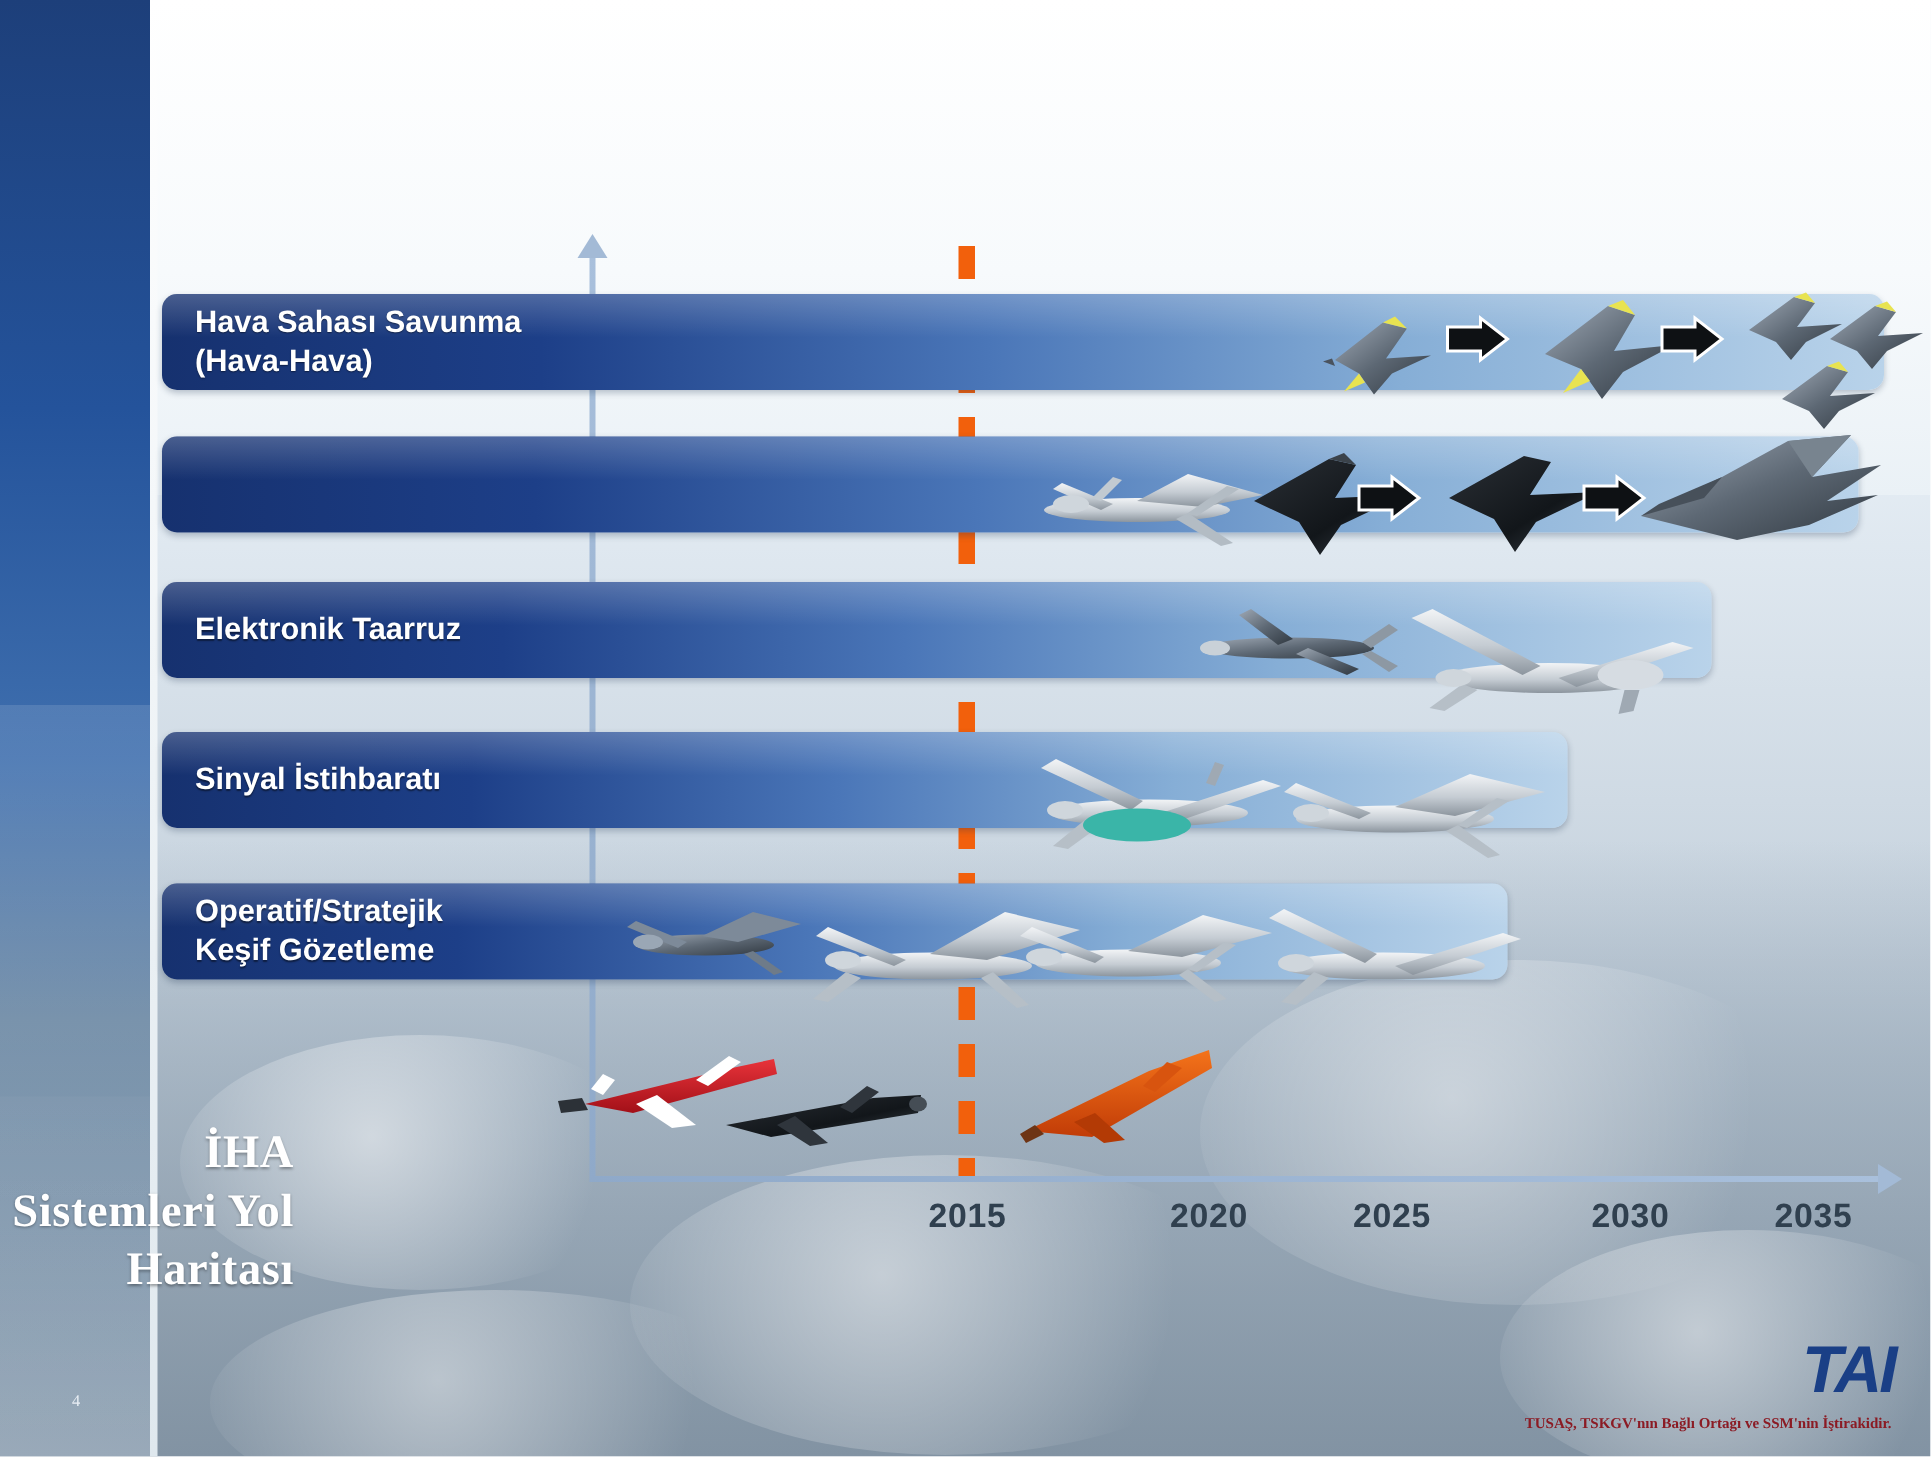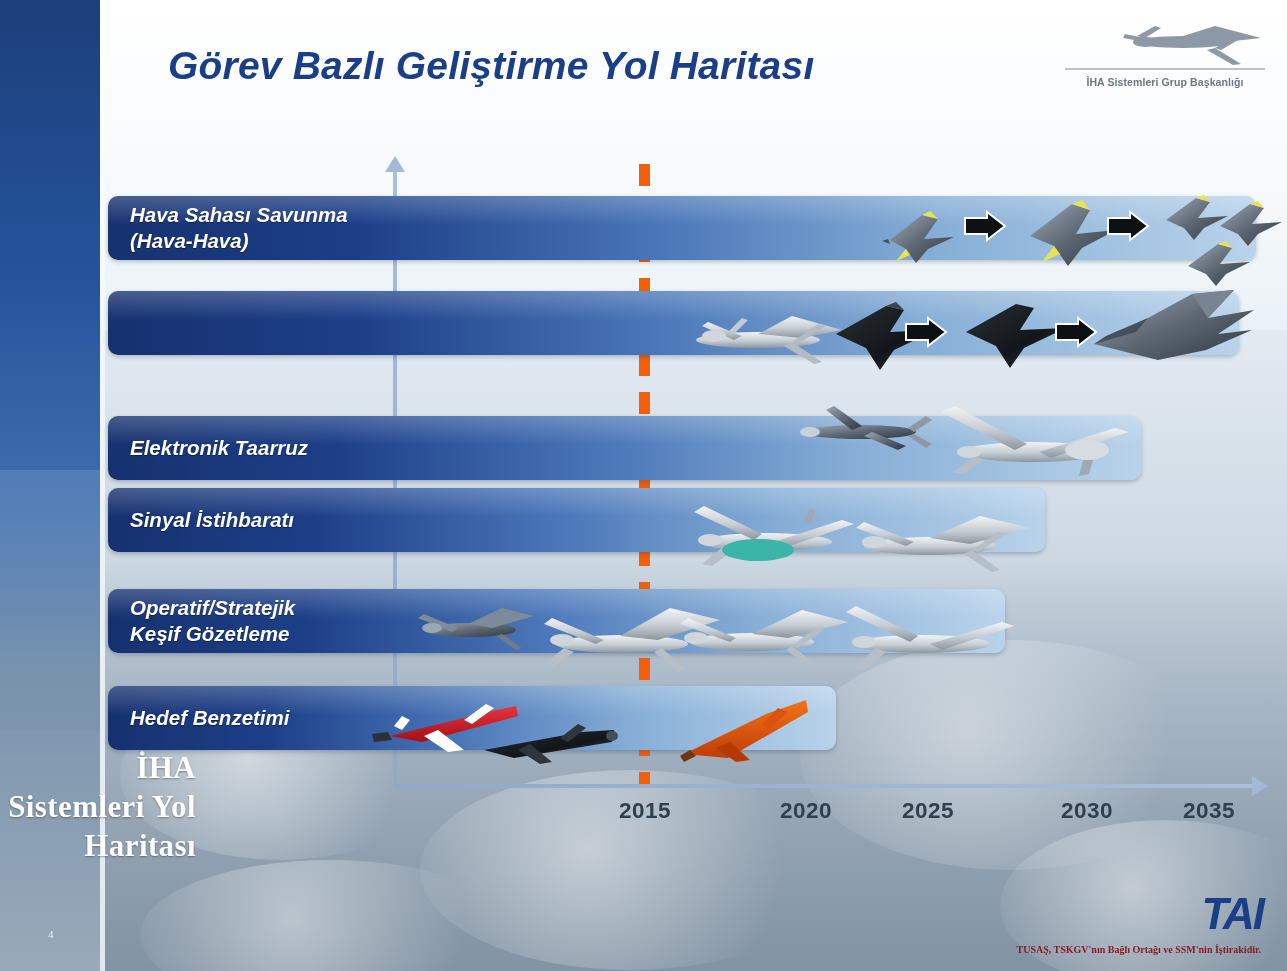--- a/index.html
+++ b/index.html
@@ -150,21 +150,20 @@
   }
 
   
   .row {
     position: absolute;
     height: 64px;
     border-radius: 10px;
     box-shadow: 0 2px 4px rgba(30,50,80,0.28);
     background: linear-gradient(90deg, #16316f 0%, #1d3f88 22%, #4a76b8 48%, #86aed6 72%, #b9d3ea 100%);
     overflow: hidden;
-    font-style: italic;
   }
   .row .label {
     position: absolute;
     left: 22px; top: 0; height: 100%;
     display: flex; align-items: center;
     color: #ffffff;
     font-size: 20.5px;
     font-weight: bold;
     line-height: 26px;
     text-shadow: 0 1px 1px rgba(0,0,0,.45);
@@ -174,21 +173,21 @@
   .row .gloss {
     position: absolute; left: 0; top: 0; width: 100%; height: 46%;
     background: linear-gradient(180deg, rgba(255,255,255,0.22), rgba(255,255,255,0.0));
     pointer-events: none;
     z-index: 3;
   }
 
   
   #row-0 { left: 108px; top: 196px; width: 1148px; }
   #row-1 { left: 108px; top: 291px; width: 1131px; }
-  #row-2 { left: 108px; top: 388px; width: 1033px; margin-top: 28px; }
+  #row-2 { left: 108px; top: 388px; width: 1033px; }
   #row-3 { left: 108px; top: 488px; width: 937px; }
   #row-4 { left: 108px; top: 589px; width: 897px; }
   #row-5 { left: 108px; top: 686px; width: 728px; }
 
   
   .art-overlay {
     position: absolute;
     left: 0; top: 0; width: 1287px; height: 971px;
     pointer-events: none;
     z-index: 5;
@@ -242,37 +241,21 @@
 
   <div class="left-band">
     <div class="shade"></div>
     <div class="city"></div>
   </div>
   <div class="band-edge"></div>
 
   <div class="left-title">İHA Sistemleri Yol Haritası</div>
   <div class="page-num">4</div>
 
-  <div class="slide-title">Görev Bazlı Geliştirme Yol Haritası</div>
-
-  <div class="logo-box">
-    <svg class="logo-svg" width="200" height="70" viewBox="0 0 200 70">
-      <g fill="#8d99a6">
-        <ellipse cx="118" cy="34" rx="48" ry="6"></ellipse>
-        <path d="M118 28 L150 18 L196 30 L160 34 Z"></path>
-        <path d="M100 34 L60 26 L58 30 L92 36 Z"></path>
-        <path d="M150 40 L176 56 L168 57 L142 42 Z"></path>
-        <path d="M150 40 L172 26 L180 28 L156 42 Z"></path>
-        <path d="M72 28 L90 18 L96 20 L80 30 Z"></path>
-        <ellipse cx="80" cy="34" rx="12" ry="5"></ellipse>
-      </g>
-      <rect x="0" y="60" width="200" height="2" fill="#b9c3cc"></rect>
-    </svg>
-    <div class="logo-caption">İHA Sistemleri Grup Başkanlığı</div>
-  </div>
+
 
   <div class="axis-line y-axis"></div>
   <div class="axis-line x-axis"></div>
   <div class="arrow-up"></div>
   <div class="arrow-right"></div>
   <div class="now-line"></div>
 
   <div class="row" id="row-0">
     <div class="gloss"></div>
     <div class="label">
@@ -304,26 +287,20 @@
     </div>
   </div>
 
   <div class="row" id="row-3">
     <div class="gloss"></div>
     <div class="label">
       <span>Sinyal İstihbaratı</span>
     </div>
   </div>
 
-  <div class="row" id="row-5">
-    <div class="gloss"></div>
-    <div class="label">
-      <span>Hedef Benzetimi</span>
-    </div>
-  </div>
 
   <svg class="art-overlay" viewBox="0 0 1287 971">
     <defs>
       <linearGradient id="gMetal" x1="0" y1="0" x2="0" y2="1">
         <stop offset="0%" stop-color="#f2f4f6"></stop>
         <stop offset="55%" stop-color="#c5ccd3"></stop>
         <stop offset="100%" stop-color="#8c959e"></stop>
       </linearGradient>
       <linearGradient id="gDark" x1="0" y1="0" x2="1" y2="1">
         <stop offset="0%" stop-color="#2a2f35"></stop>

